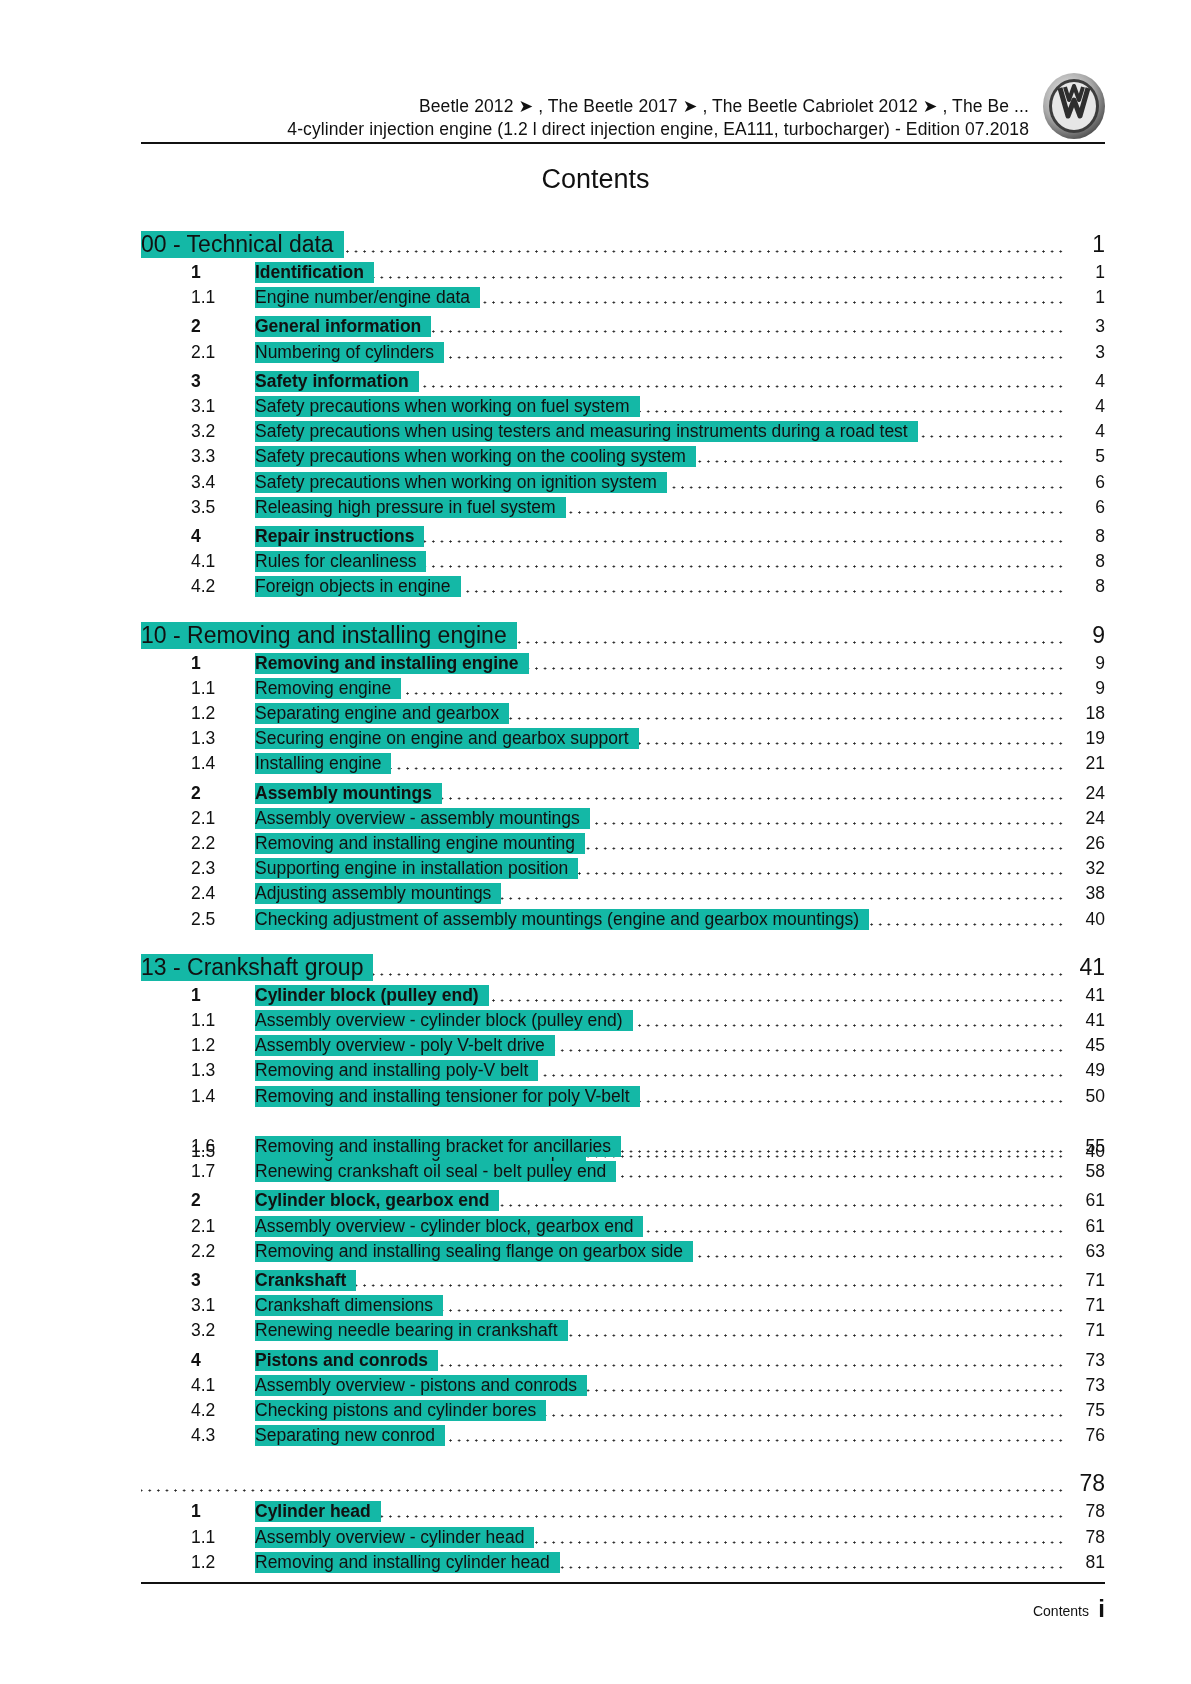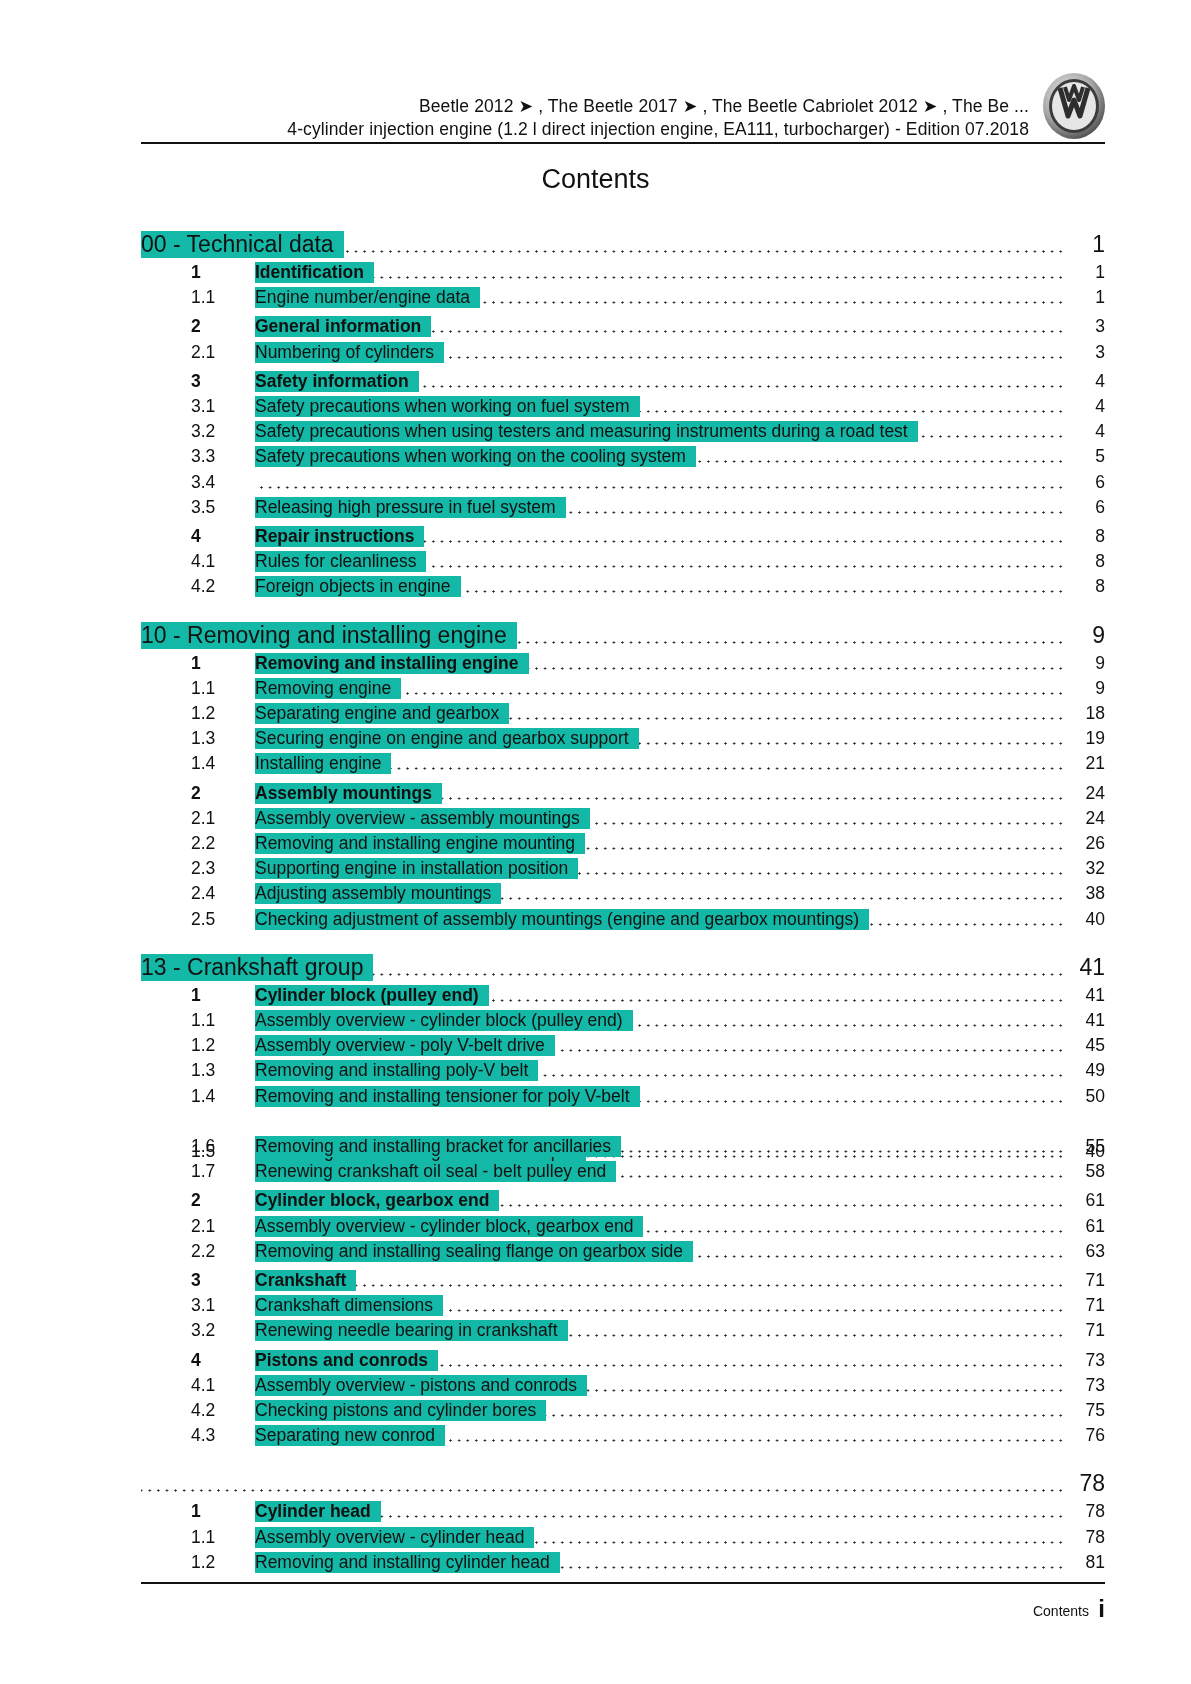--- a/index.html
+++ b/index.html
@@ -108,20 +108,21 @@
     </div>
     <div class="row" style="top: 445.4px;">
       <span class="dots"></span>
       <span class="num">3.3</span>
       <span class="title">Safety precautions when working on the cooling system</span>
       <span class="page">5</span>
     </div>
     <div class="row" style="top: 470.6px;">
       <span class="dots"></span>
       <span class="num">3.4</span>
+      <span class="title">Safety precautions when working on ignition system</span>
       <span class="page">6</span>
     </div>
     <div class="row" style="top: 495.8px;">
       <span class="dots"></span>
       <span class="num">3.5</span>
       <span class="title">Releasing high pressure in fuel system</span>
       <span class="page">6</span>
     </div>
     <div class="row bold" style="top: 525px;">
       <span class="dots"></span>

